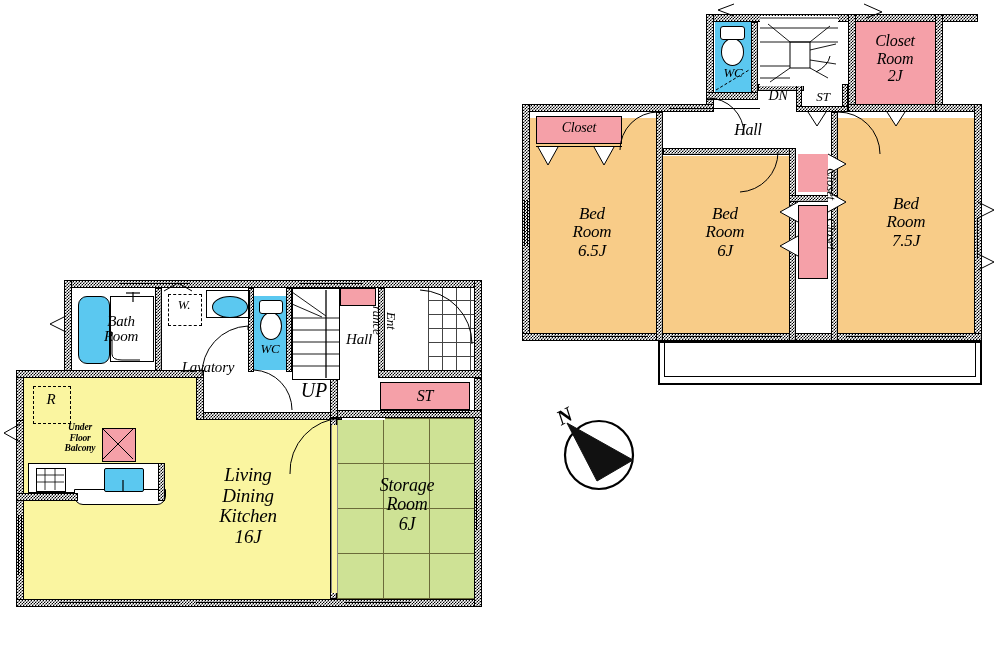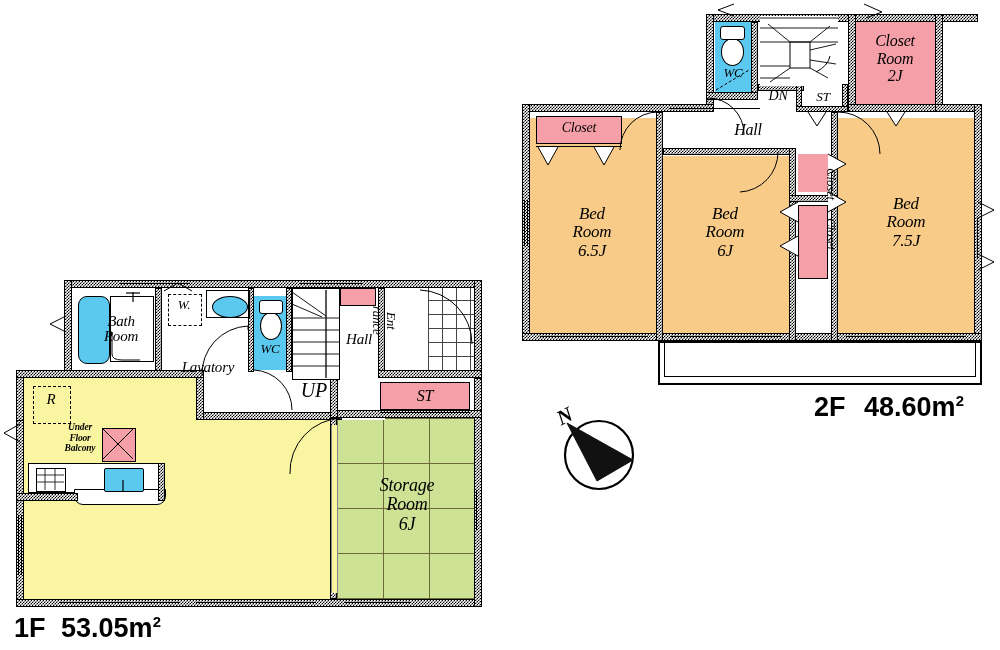--- a/index.html
+++ b/index.html
@@ -210,28 +210,28 @@
 
   <span class="lbl" style="left:86px;top:44px;width:70px;font-size:15px;text-align:center;">Bath
 Room</span>
   <span class="lbl" style="left:160px;top:58px;width:96px;font-size:15px;margin-top:32px;">Lavatory</span>
   <span class="lbl" style="left:254px;top:72px;width:32px;font-size:13px;">WC</span>
   <span class="lbl" style="left:294px;top:110px;width:40px;font-size:20px;">UP</span>
   <span class="lbl" style="left:336px;top:62px;width:46px;font-size:15px;">Hall</span>
   <span class="lbl" style="left:380px;top:36px;width:18px;font-size:13px;line-height:1.05;writing-mode:vertical-rl;">Ent
 rance</span>
   <span class="lbl" style="left:380px;top:118px;width:90px;font-size:16px;">ST</span>
+  <span class="lbl" style="left:188px;top:195px;width:120px;font-size:19px;line-height:1.08;">Living
+Dining
+Kitchen
+16J</span>
   <span class="lbl" style="left:345px;top:206px;width:124px;font-size:18px;line-height:1.08;">Storage
 Room
 6J</span>
 
-  <span class="area-label" style="left:14px;top:343px;font-size:27px;">
-    <span>1F</span>
-    <span style="display:inline-block;width:8px;"></span><span>53.05</span><span>m</span><span class="sup">2</span>
-  </span>
 </div>
 
 <div class="plan" id="floor2" style="left:510px;top:0px;width:490px;height:430px;">
 
   <div class="room fill-orange" style="left:20px;top:118px;width:126px;height:215px;"></div>
   <div class="room fill-orange" style="left:153px;top:155px;width:126px;height:178px;"></div>
   <div class="room fill-orange" style="left:328px;top:118px;width:137px;height:215px;"></div>
   <div class="room fill-pink" style="left:345px;top:22px;width:80px;height:85px;"></div>
   <div class="room fill-white" style="left:146px;top:112px;width:182px;height:44px;"></div>
   <div class="room fill-blue" style="left:205px;top:22px;width:36px;height:72px;"></div>
@@ -361,24 +361,20 @@
   <span class="lbl" style="left:32px;top:205px;width:100px;font-size:17px;line-height:1.08;">Bed
 Room
 6.5J</span>
   <span class="lbl" style="left:165px;top:205px;width:100px;font-size:17px;line-height:1.08;">Bed
 Room
 6J</span>
   <span class="lbl" style="left:340px;top:195px;width:112px;font-size:17px;line-height:1.08;">Bed
 Room
 7.5J</span>
 
-  <span class="area-label" style="left:304px;top:392px;font-size:27px;">
-    <span>2F</span>
-    <span style="display:inline-block;width:11px;"></span><span>48.60</span><span>m</span><span class="sup">2</span>
-  </span>
 </div>
 
 <div class="compass" style="left:552px;top:408px;width:90px;height:90px;">
   <svg width="90" height="90" viewBox="0 0 90 90">
     <circle cx="47" cy="47" r="34" fill="#fff" stroke="#000" stroke-width="2.2"></circle>
     <path d="M15 15 L81 52 L45 73 Z" fill="#111" stroke="#111" stroke-width="1"></path>
   </svg>
   <span class="lbl lbl-b" style="left:0px;top:-2px;width:26px;font-size:21px;font-style:italic;transform:rotate(-28deg);">N</span>
 </div>
 

